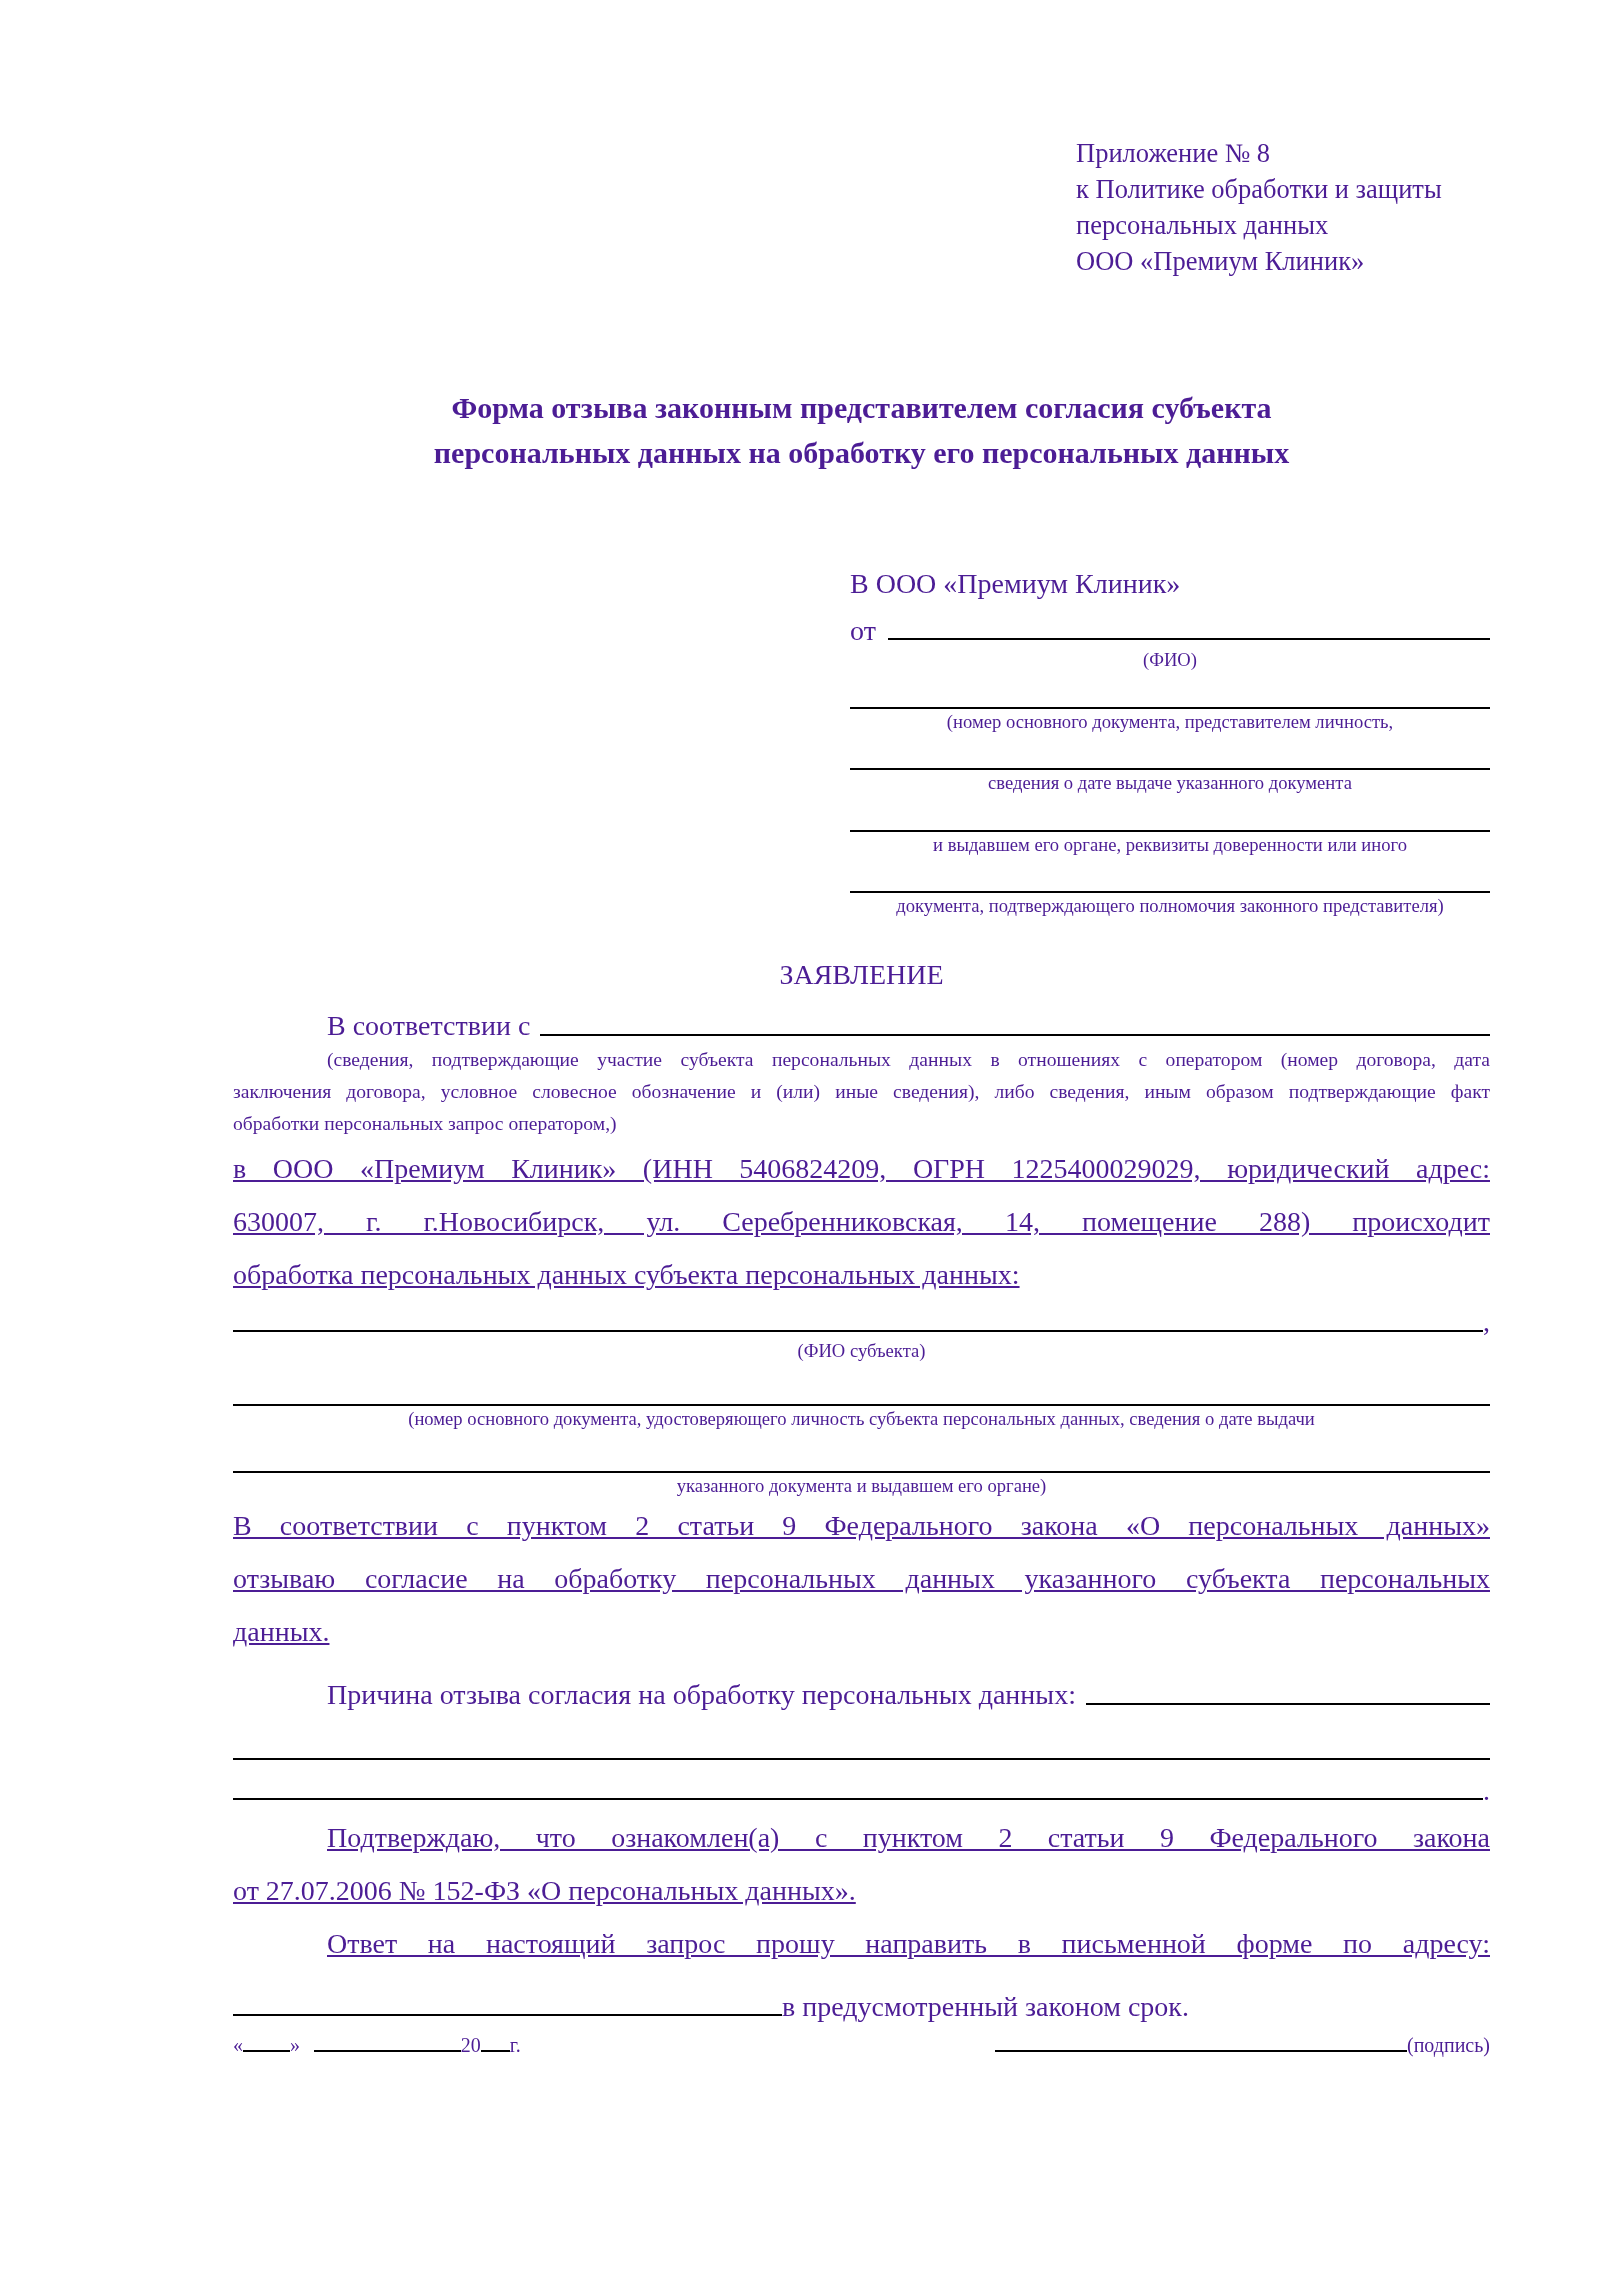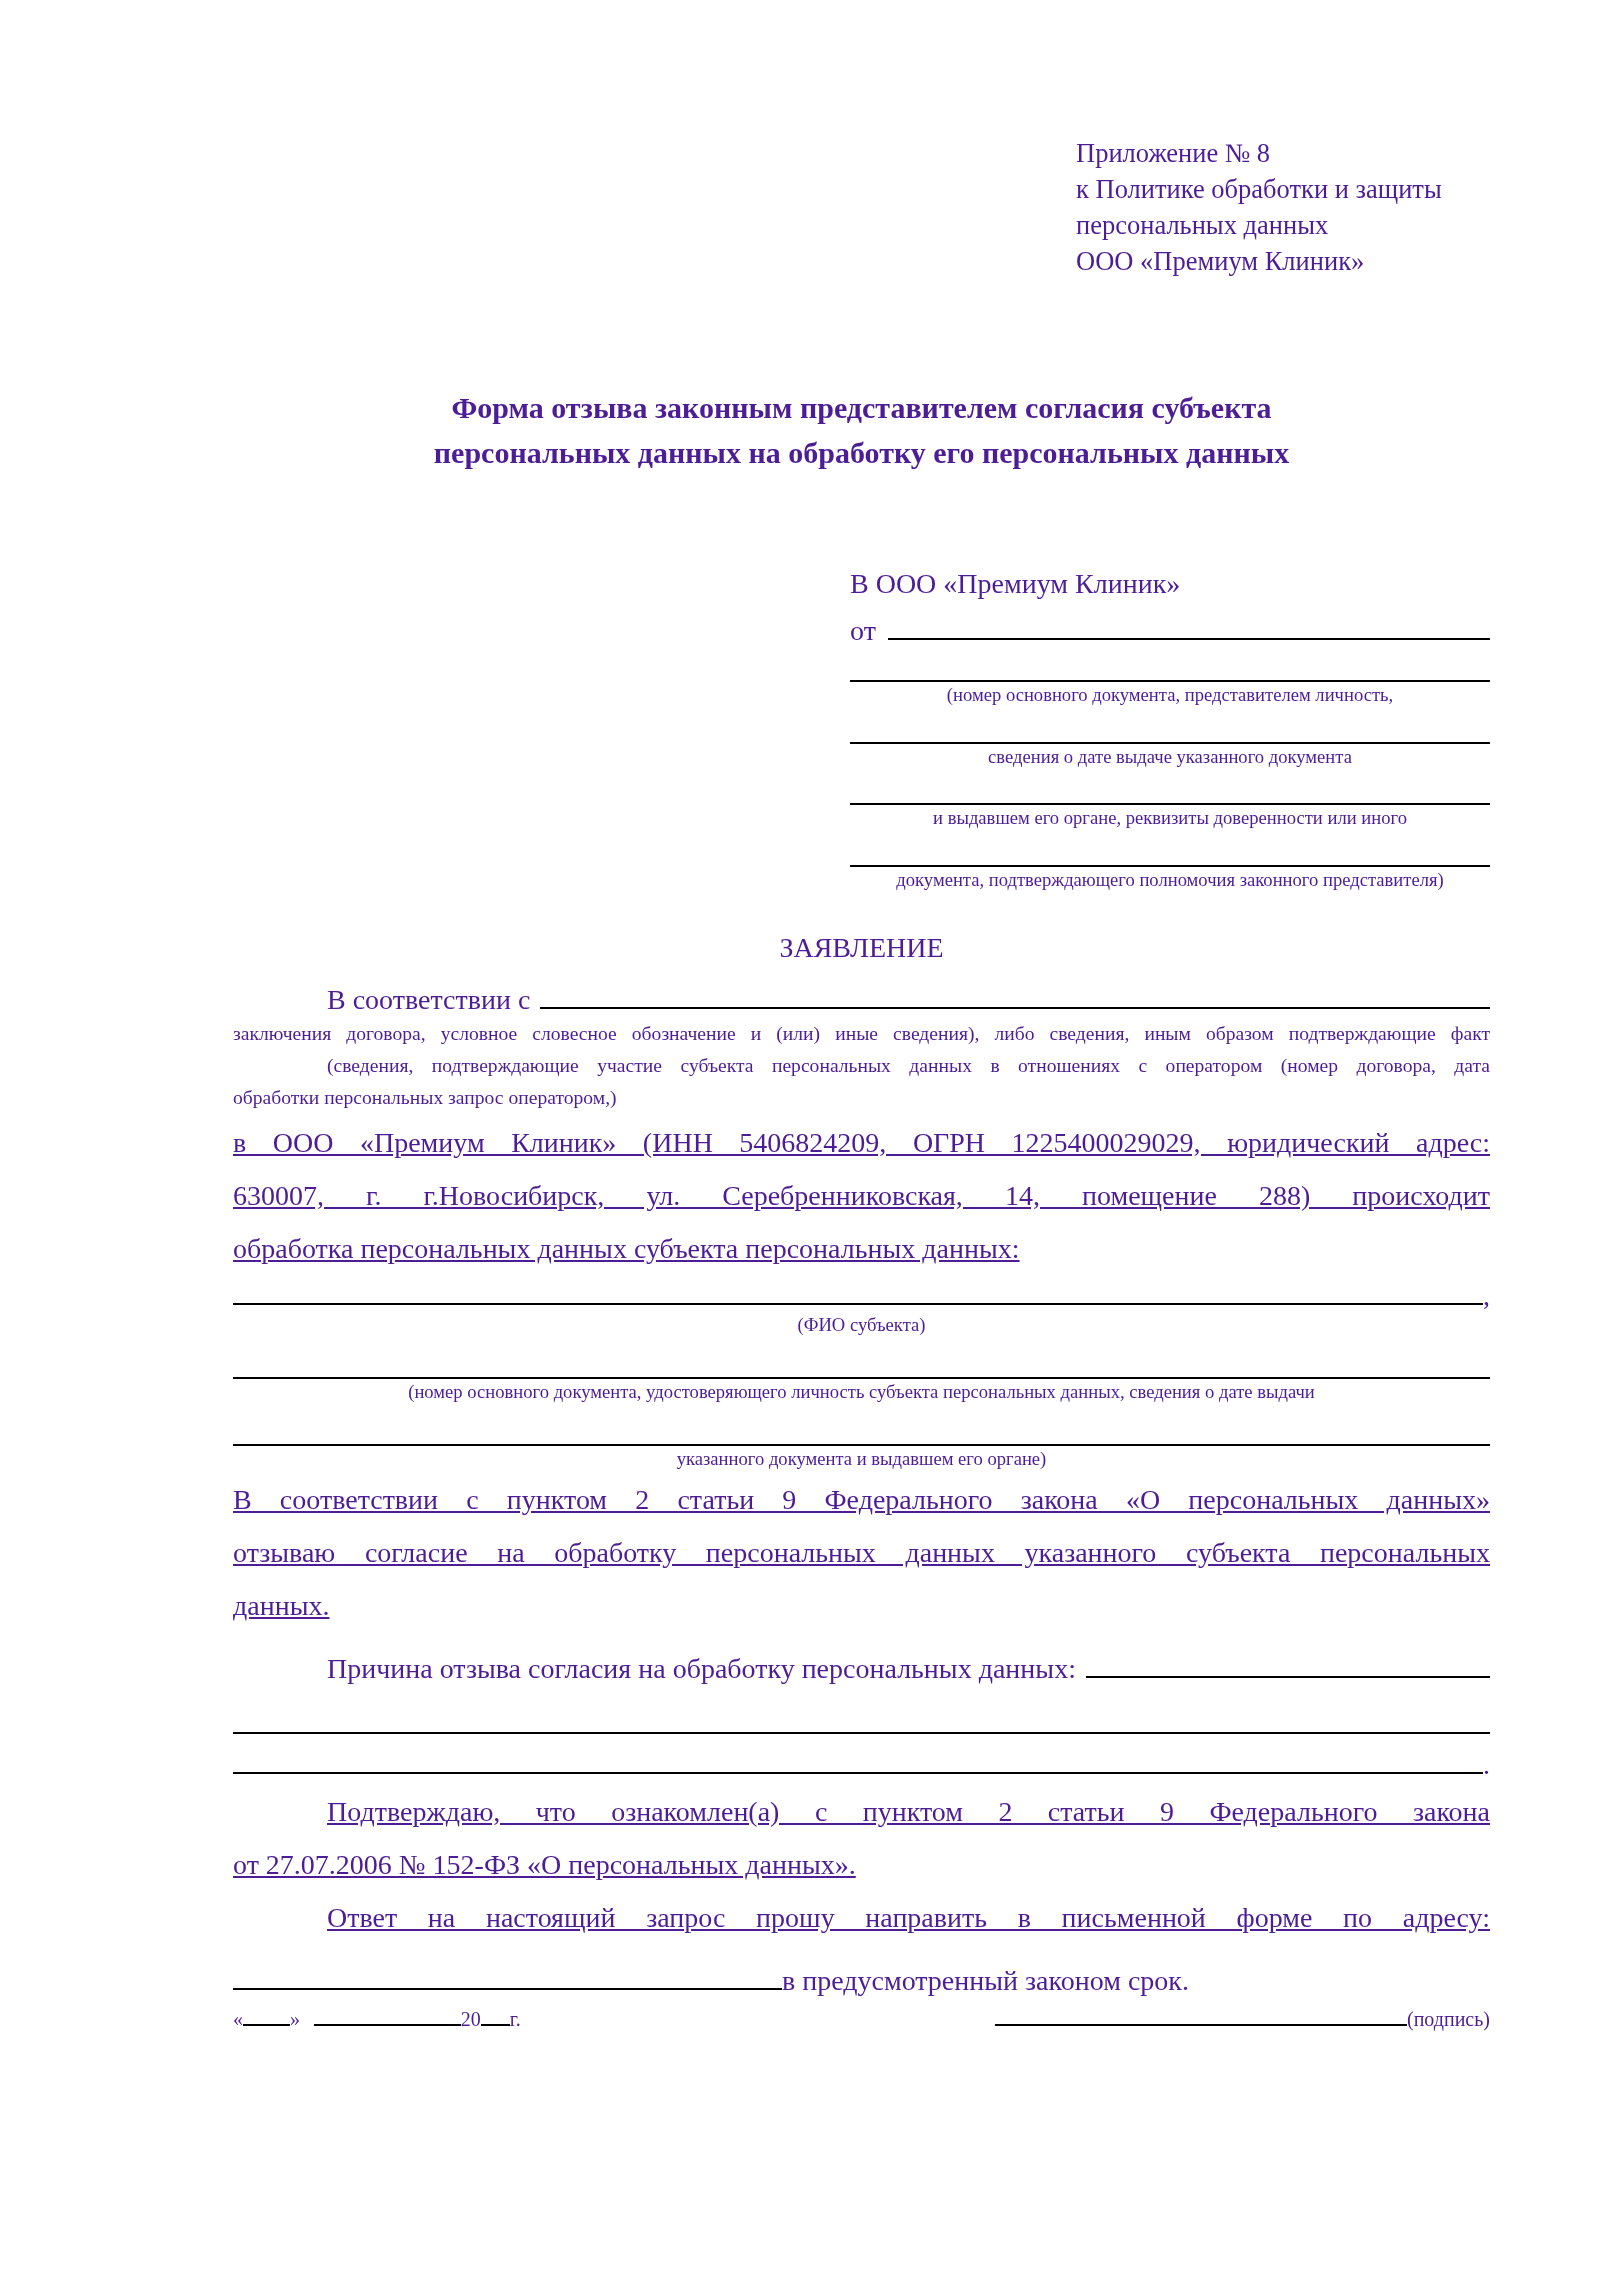--- a/index.html
+++ b/index.html
@@ -68,40 +68,41 @@
     <div>Форма отзыва законным представителем согласия субъекта</div>
     <div>персональных данных на обработку его персональных данных</div>
   </div>
 
   <div class="addr">
     <div class="addr-to">В ООО «Премиум Клиник»</div>
     <div class="row from-row">
       <span class="from-lbl">от</span>
       <span class="line fx"></span>
     </div>
+    <div class="cap">(ФИО)</div>
     <div class="fill"></div>
     <div class="cap">(номер основного документа, представителем личность,</div>
     <div class="fill"></div>
     <div class="cap">сведения о дате выдаче указанного документа</div>
     <div class="fill"></div>
     <div class="cap">и выдавшем его органе, реквизиты доверенности или иного</div>
     <div class="fill"></div>
     <div class="cap">документа, подтверждающего полномочия законного представителя)</div>
   </div>
 
   <div class="head">ЗАЯВЛЕНИЕ</div>
 
   <div class="row intro">
     <span class="ind lbl">В соответствии с</span>
     <span class="line fx"></span>
   </div>
 
   <div class="note">
+    <div class="jl" style="text-indent:94px;">(сведения, подтверждающие участие субъекта персональных данных в отношениях с оператором (номер договора, дата</div>
     <div class="jl">заключения договора, условное словесное обозначение и (или) иные сведения), либо сведения, иным образом подтверждающие факт</div>
-    <div class="jl" style="text-indent:94px;">(сведения, подтверждающие участие субъекта персональных данных в отношениях с оператором (номер договора, дата</div>
     <div>обработки персональных запрос оператором,)</div>
   </div>
 
   <div class="para p-op">
     <div class="jl">в ООО «Премиум Клиник» (ИНН 5406824209, ОГРН 1225400029029, юридический адрес:</div>
     <div class="jl">630007, г. г.Новосибирск, ул. Серебренниковская, 14, помещение 288) происходит</div>
     <div>обработка персональных данных субъекта персональных данных:</div>
   </div>
 
   <div class="row subj-row">

